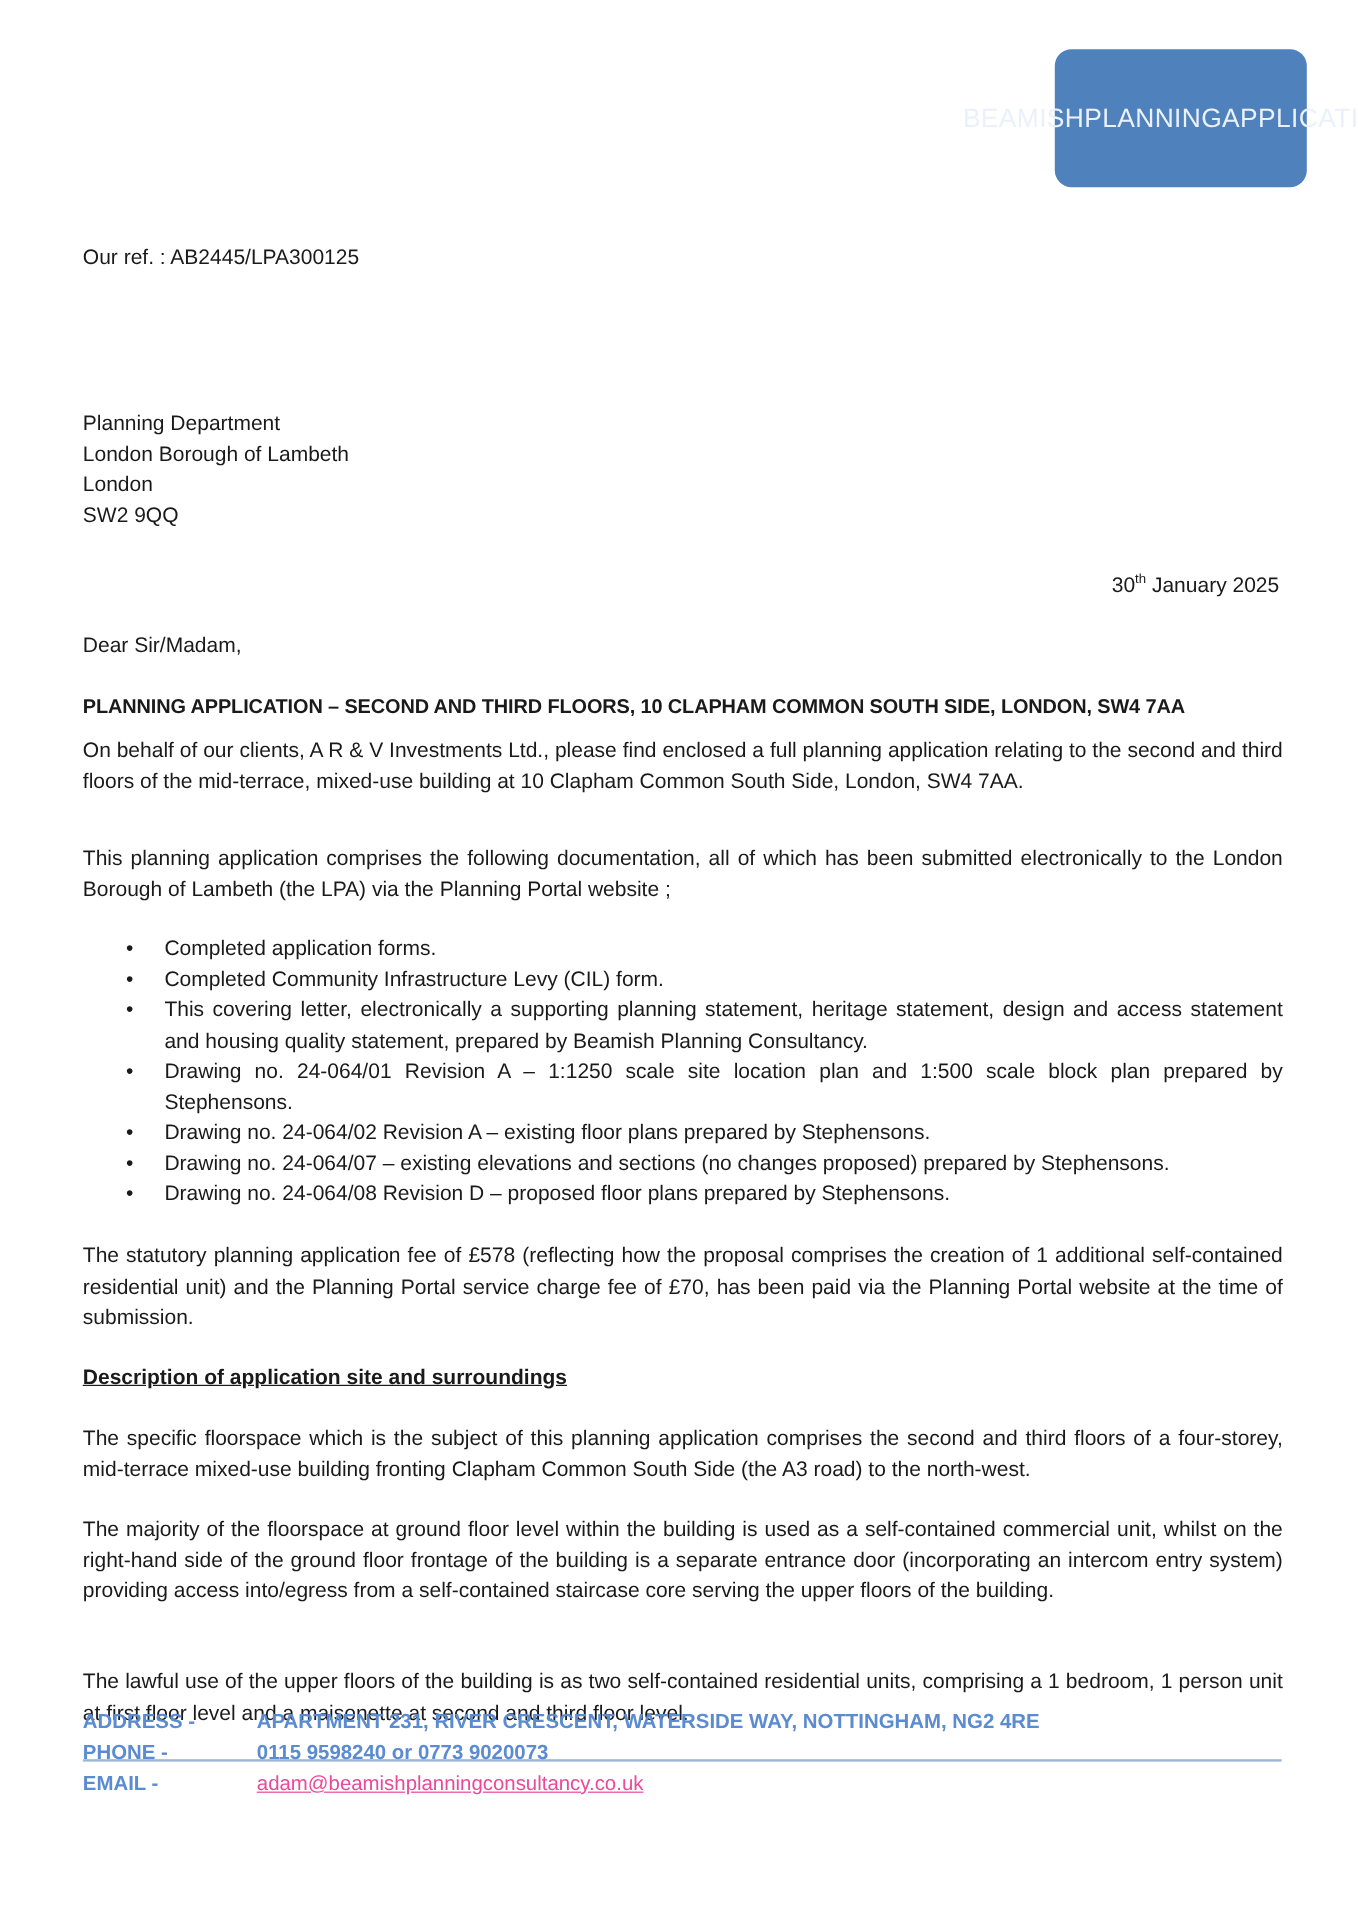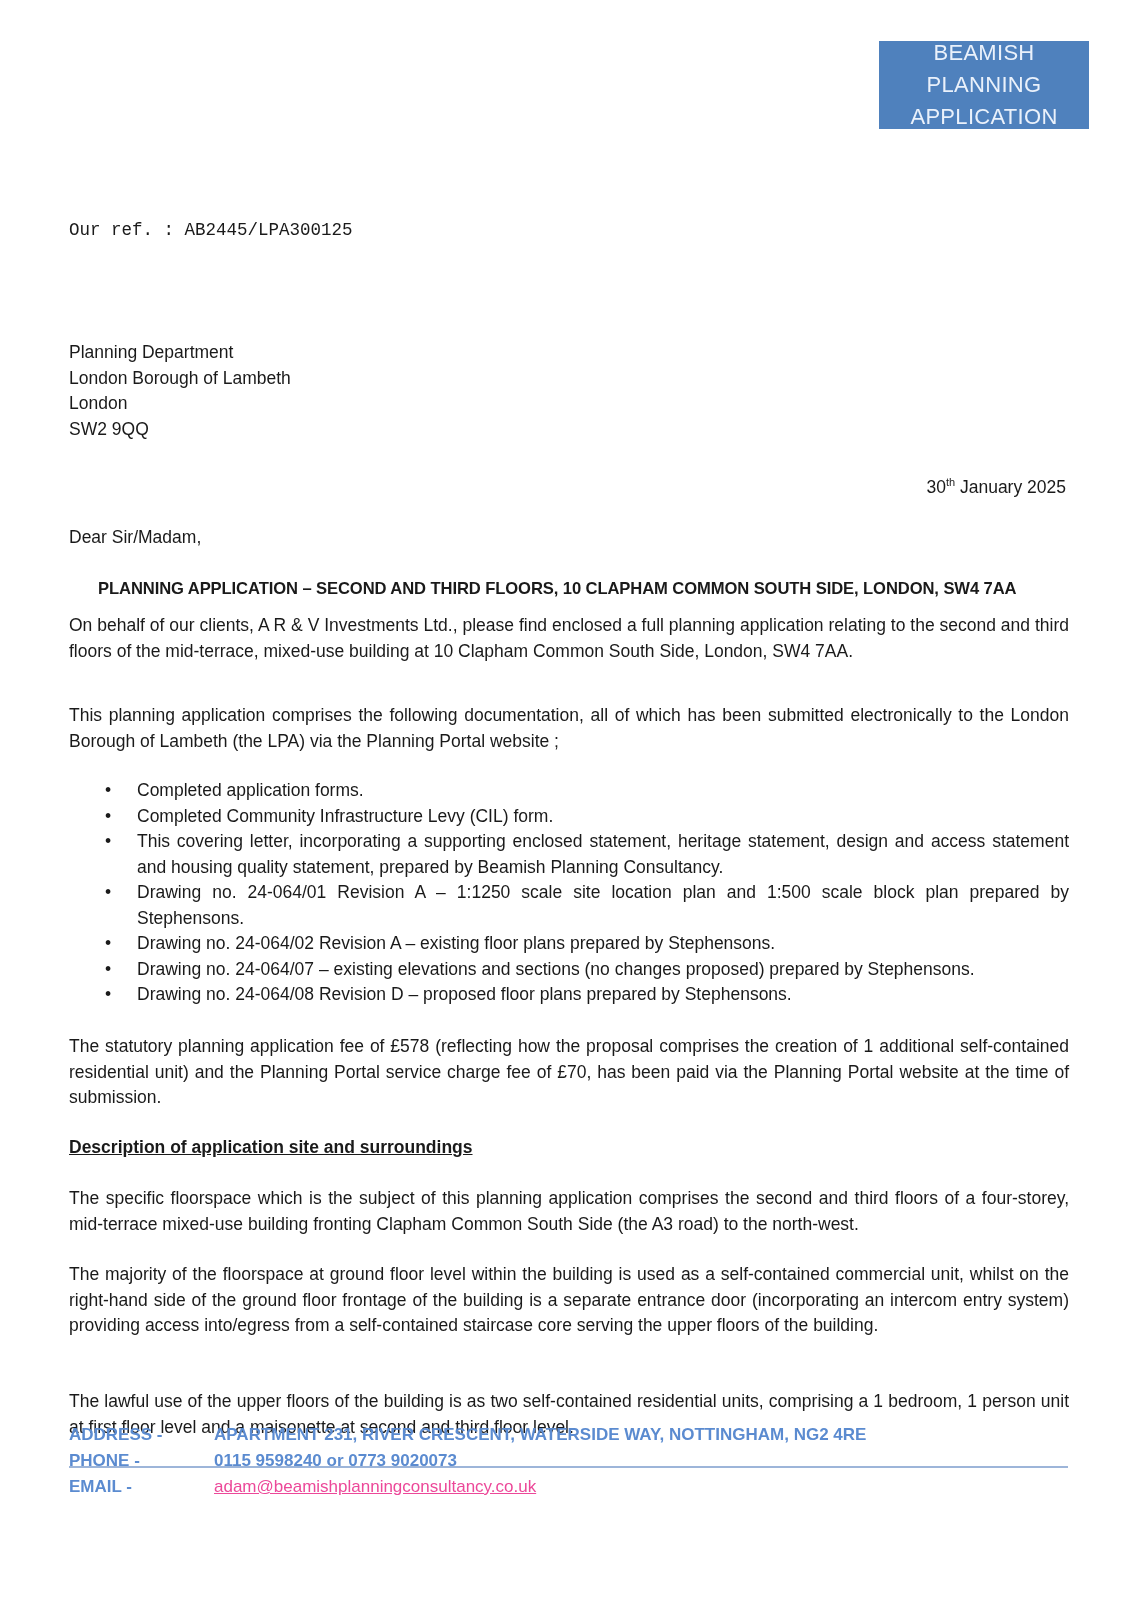--- a/index.html
+++ b/index.html
@@ -1,28 +1,28 @@
 <!DOCTYPE html>
 <html><head>
 <meta charset="utf-8">
 <style>
   html, body { margin: 0; padding: 0; background: #ffffff; }
   body { width: 1132px; height: 1600px; position: relative; overflow: hidden;
          font-family: "Liberation Sans", "DejaVu Sans", sans-serif; color: #1a1a1a; }
-  .logo { position: absolute; left: 879px; top: 41px; width: 210px; height: 88px;
-          background: #4f81bd; color: #eaf1fb; display: flex; flex-direction: column;
+  .logo { position: absolute; left: 879px; top: 41px; width: 210px; height: 115px;
+          background: #4f81bd; color: #eaf1fb; display: flex; flex-direction: row;
           align-items: center; justify-content: center; font-size: 22px; line-height: 32px;
-          letter-spacing: 0.3px; }
+          letter-spacing: 0.3px; border-radius: 14px; }
   .text { position: absolute; left: 69px; width: 1000px; font-size: 17.5px; line-height: 25.5px; }
-  .ref { top: 218px; font-family: Liberation Mono, monospace; }
+  .ref { top: 202px; }
   .addr { top: 340px; }
   .date { position: absolute; top: 475px; right: 66px; font-size: 17.5px; line-height: 25px; }
   .date sup { font-size: 11px; vertical-align: 7px; line-height: 0; }
   .salute { top: 525px; }
-  .heading { top: 576px; font-weight: bold; font-size: 16.6px; letter-spacing: -0.1px; margin-left: 29px; }
+  .heading { top: 576px; font-weight: bold; font-size: 16.6px; letter-spacing: -0.1px; }
   .para { text-align: justify; }
   .p1 { top: 613px; }
   .p2 { top: 703px; }
   ul.docs { position: absolute; left: 69px; top: 778px; width: 1000px; margin: 0; padding: 0; list-style: none;
             font-size: 17.5px; line-height: 25.5px; }
   ul.docs li { position: relative; padding-left: 68px; text-align: justify; }
   ul.docs li .bullet { position: absolute; left: 36px; top: 0; }
   .p3 { top: 1034px; }
   .subhead { top: 1135px; font-weight: bold; text-decoration: underline; }
   .p4 { top: 1186px; }
@@ -58,21 +58,21 @@
 <div class="text salute">Dear Sir/Madam,</div>
 
 <div class="text heading">PLANNING APPLICATION – SECOND AND THIRD FLOORS, 10 CLAPHAM COMMON SOUTH SIDE, LONDON, SW4 7AA</div>
 
 <div class="text para p1">On behalf of our clients, A R &amp; V Investments Ltd., please find enclosed a full planning application relating to the second and third floors of the mid-terrace, mixed-use building at 10 Clapham Common South Side, London, SW4 7AA.</div>
 <div class="text para p2">This planning application comprises the following documentation, all of which has been submitted electronically to the London Borough of Lambeth (the LPA) via the Planning Portal website ;</div>
 
 <ul class="docs">
   <li><span class="bullet">•</span><span>Completed application forms.</span></li>
   <li><span class="bullet">•</span><span>Completed Community Infrastructure Levy (CIL) form.</span></li>
-  <li><span class="bullet">•</span><span>This covering letter, incorporating a supporting enclosed statement, heritage statement, design and access statement and housing quality statement, prepared by Beamish Planning Consultancy.</span></li>
+  <li><span class="bullet">•</span><span>This covering letter, electronically a supporting planning statement, heritage statement, design and access statement and housing quality statement, prepared by Beamish Planning Consultancy.</span></li>
   <li><span class="bullet">•</span><span>Drawing no. 24-064/01 Revision A – 1:1250 scale site location plan and 1:500 scale block plan prepared by Stephensons.</span></li>
   <li><span class="bullet">•</span><span>Drawing no. 24-064/02 Revision A – existing floor plans prepared by Stephensons.</span></li>
   <li><span class="bullet">•</span><span>Drawing no. 24-064/07 – existing elevations and sections (no changes proposed) prepared by Stephensons.</span></li>
   <li><span class="bullet">•</span><span>Drawing no. 24-064/08 Revision D – proposed floor plans prepared by Stephensons.</span></li>
 </ul>
 
 <div class="text para p3">The statutory planning application fee of £578 (reflecting how the proposal comprises the creation of 1 additional self-contained residential unit) and the Planning Portal service charge fee of £70, has been paid via the Planning Portal website at the time of submission.</div>
 
 <div class="text subhead">Description of application site and surroundings</div>
 

